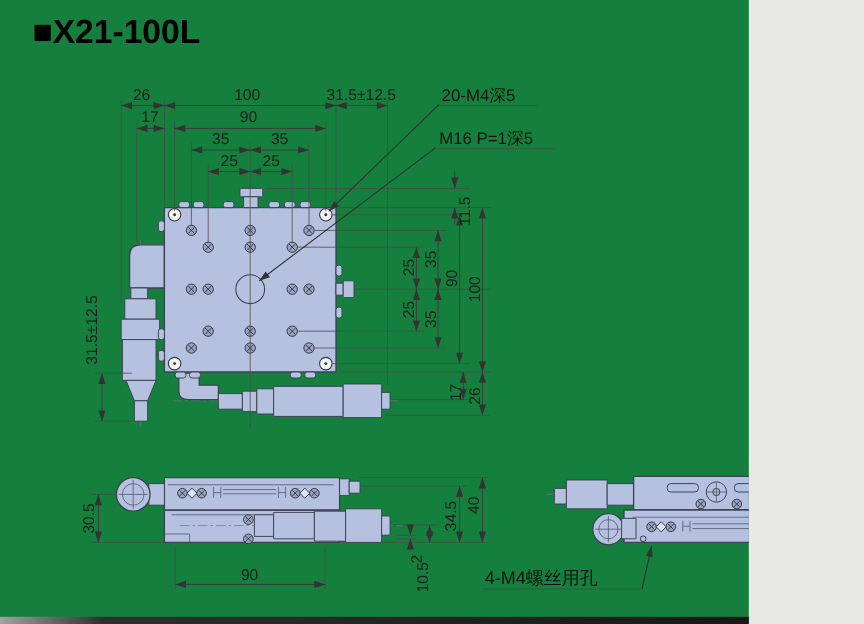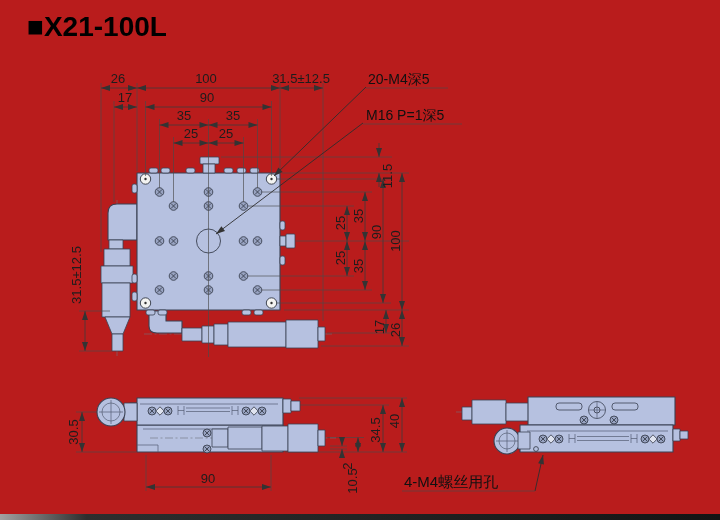--- a/index.html
+++ b/index.html
@@ -1,16 +1,16 @@
 <!DOCTYPE html>
 <html><head>
 <meta charset="utf-8">
 <style>
   html,body{margin:0;padding:0;background:#e8e8e6;}
-  .page{position:relative;width:720px;height:520px;background:#b91c1c;overflow:hidden;
+  .page{position:relative;width:624px;height:520px;background:#15803d;overflow:hidden;
         font-family:"Liberation Sans",sans-serif;}
   svg{display:block}
   .body{fill:#b6c1e0;stroke:#3b4254;stroke-width:1.1;stroke-linejoin:round;}
   .bodyt{fill:#b6c1e0;stroke:#3b4254;stroke-width:0.8;stroke-linejoin:round;}
   .inner{stroke:#555d73;stroke-width:0.7;fill:none;}
   .ext{stroke:#4a4a4a;stroke-width:0.65;fill:none;}
   .dim{stroke:#3c3c3c;stroke-width:0.8;fill:none;}
   .lead{stroke:#2e2e2e;stroke-width:0.9;fill:none;}
   .cl{stroke:#70737c;stroke-width:0.6;stroke-dasharray:8 2.5 2 2.5;fill:none;}
   .dtxt{font-size:13px;fill:#1d1d1d;}

